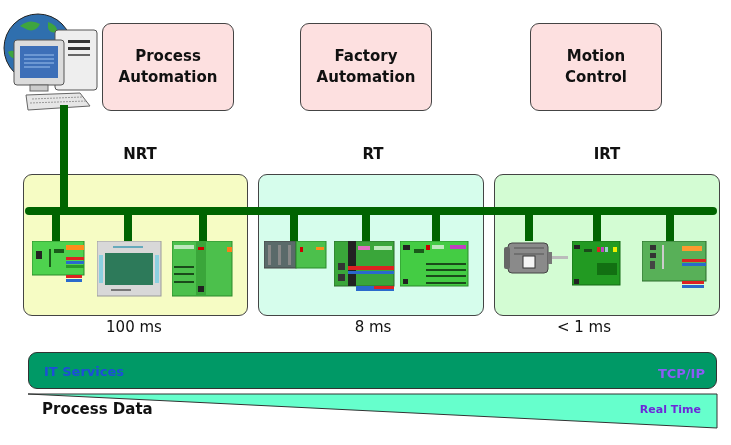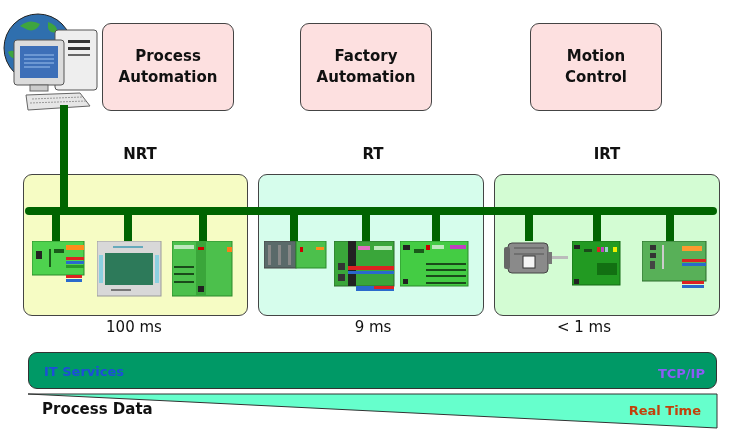--- a/index.html
+++ b/index.html
@@ -15,21 +15,21 @@
   .cycle { position:absolute; top:318px; font-size:15px; text-align:center; width:120px; }
   .bus { position:absolute; left:25px; top:207px; width:692px; height:8px; background:#006400; border-radius:4px; }
   .drop { position:absolute; top:211px; width:8px; height:30px; background:#006400; }
   .uplink { position:absolute; left:60px; top:105px; width:8px; height:106px; background:#006400; }
   .device { position:absolute; }
   .it-bar { position:absolute; left:28px; top:352px; width:689px; height:37px; background:#009966;
             border:1.5px solid #333; border-radius:9px; box-sizing:border-box; }
   .it-left { position:absolute; left:44px; top:364px; font-weight:bold; font-size:13px; color:#1d4ed8; }
   .it-right { position:absolute; right:26px; top:366px; font-weight:bold; font-size:13px; color:#8b5cf6; }
   .pd-left { position:absolute; left:42px; top:400px; font-weight:bold; font-size:15px; color:#111; }
-  .pd-right { position:absolute; right:30px; top:403px; font-weight:bold; font-size:13px; color:#c2410c; }
+  .pd-right { position:absolute; right:30px; top:403px; font-weight:bold; font-size:11px; color:#6d28d9; }
   svg { position:absolute; left:0; top:0; }
 </style>
 </head>
 <body>
 
 <svg width="110" height="115" style="left:0;top:0;">
   <circle cx="38" cy="48" r="34" fill="#2f6fae" stroke="#222" stroke-width="1"></circle>
   <path d="M20 26 q10 -8 20 -2 q-4 8 -12 6 z M48 22 q8 2 10 10 q-8 2 -10 -4z M8 52 q6 -4 10 4 q-6 6 -10 -4z" fill="#3ea53e"></path>
   <rect x="55" y="30" width="42" height="60" rx="3" fill="#eeeeee" stroke="#555"></rect>
   <rect x="68" y="40" width="22" height="3" fill="#333"></rect>
@@ -173,21 +173,21 @@
   <rect x="8" y="20" width="5" height="8" fill="#444"></rect>
   <rect x="20" y="4" width="2" height="24" fill="#ccc"></rect>
   <rect x="40" y="5" width="20" height="5" fill="#ff9a30"></rect>
   <rect x="40" y="18" width="24" height="3" fill="#d22"></rect>
   <rect x="40" y="22" width="24" height="3" fill="#2a6acc"></rect>
   <rect x="40" y="40" width="22" height="3" fill="#d22"></rect>
   <rect x="40" y="44" width="22" height="3" fill="#2a6acc"></rect>
 </svg>
 
 <div class="cycle" style="left:74px;">100 ms</div>
-<div class="cycle" style="left:313px;">9 ms</div>
+<div class="cycle" style="left:313px;">8 ms</div>
 <div class="cycle" style="left:524px;">&lt; 1 ms</div>
 
 <div class="it-bar"></div>
 <div class="it-left">IT Services</div>
 <div class="it-right">TCP/IP</div>
 
 <svg width="731" height="445" style="pointer-events:none;">
   <polygon points="28,394 717,394 717,428" fill="#66ffcc" stroke="#333" stroke-width="1"></polygon>
 </svg>
 <div class="pd-left">Process Data</div>

